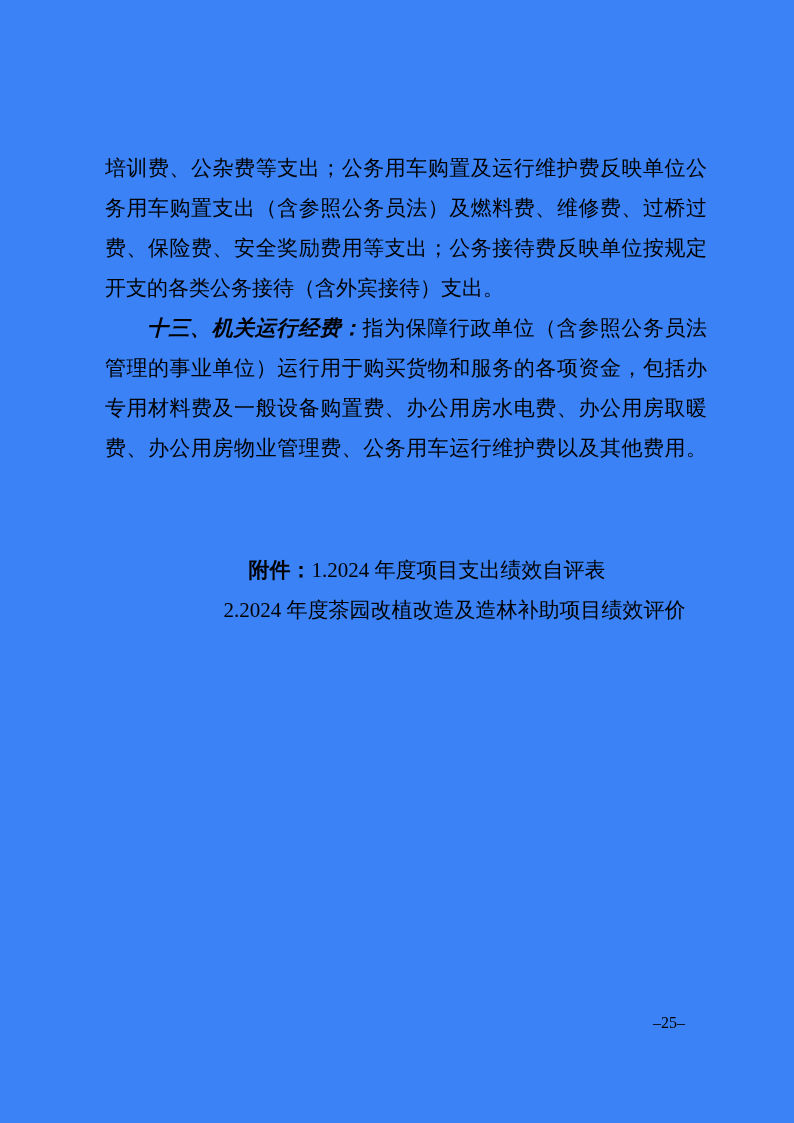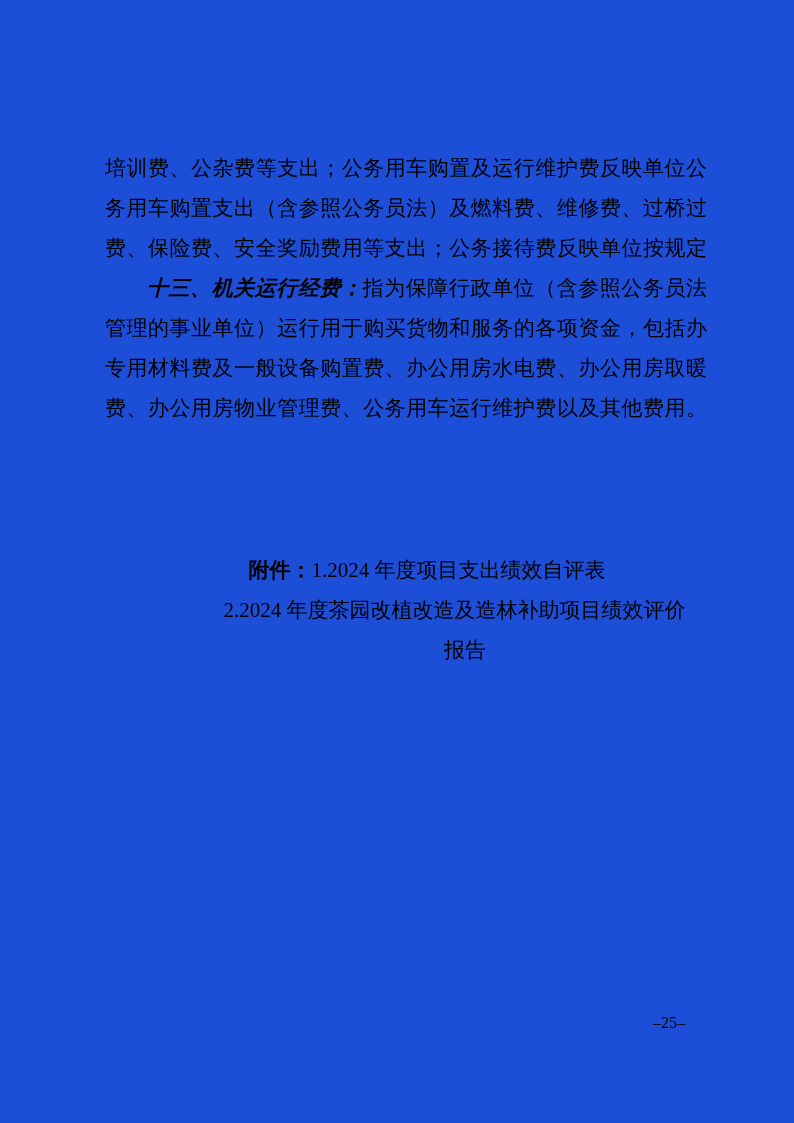--- a/index.html
+++ b/index.html
@@ -4,21 +4,21 @@
 <style>
   html, body {
     margin: 0;
     padding: 0;
     background: #ffffff;
   }
   .page {
     position: relative;
     width: 794px;
     height: 1123px;
-    background: #1d4ed8;
+    background: #3b82f6;
     color: #000000;
     font-family: "Liberation Serif", "DejaVu Serif", serif;
     overflow: hidden;
   }
   .textflow {
     position: absolute;
     left: 105px;
     top: 148px;
     width: 602px;
   }
@@ -74,32 +74,32 @@
 </head>
 <body>
 
 <div class="page">
 
   <div class="textflow">
     <div class="para">
         <div class="line">培训费、公杂费等支出；公务用车购置及运行维护费反映单位公</div>
         <div class="line">务用车购置支出（含参照公务员法）及燃料费、维修费、过桥过路</div>
         <div class="line">费、保险费、安全奖励费用等支出；公务接待费反映单位按规定</div>
+        <div class="line no-j">开支的各类公务接待（含外宾接待）支出。</div>
       </div>
     <div class="para para-indent-first">
         <div class="line"><b>十三、机关运行经费：</b>指为保障行政单位（含参照公务员法</div>
         <div class="line">管理的事业单位）运行用于购买货物和服务的各项资金，包括办</div>
         <div class="line">专用材料费及一般设备购置费、办公用房水电费、办公用房取暖</div>
         <div class="line">费、办公用房物业管理费、公务用车运行维护费以及其他费用。</div>
       </div>
   </div>
 
   <div class="attach">
     <div class="aline al1">
       <span class="attach-label">附件：</span><span>1.2024 年度项目支出绩效自评表</span>
     </div>
     <div class="aline al2">2.2024 年度茶园改植改造及造林补助项目绩效评价</div>
-    <div class="aline al3">报告</div>
   </div>
 
   <div class="page-num">–25–</div>
 
 </div>
 
 </body></html>

